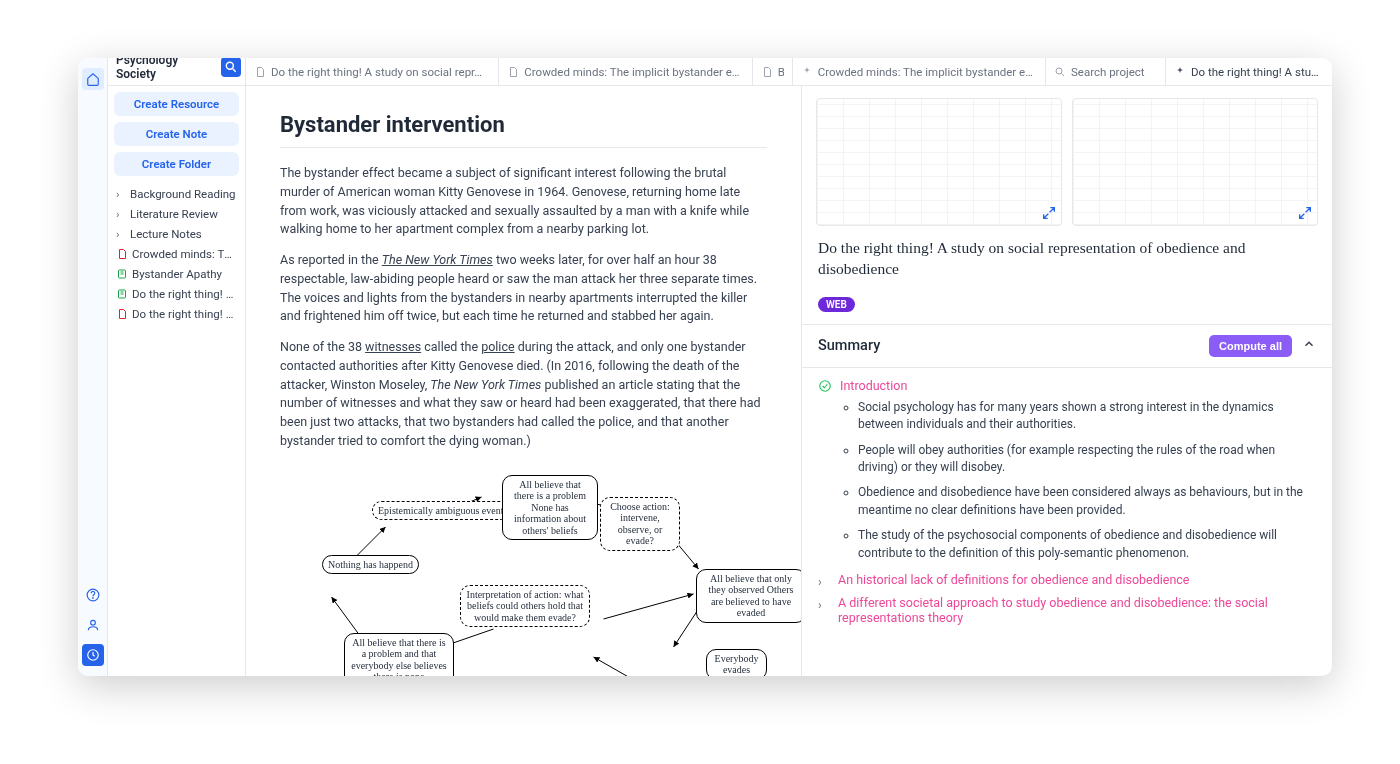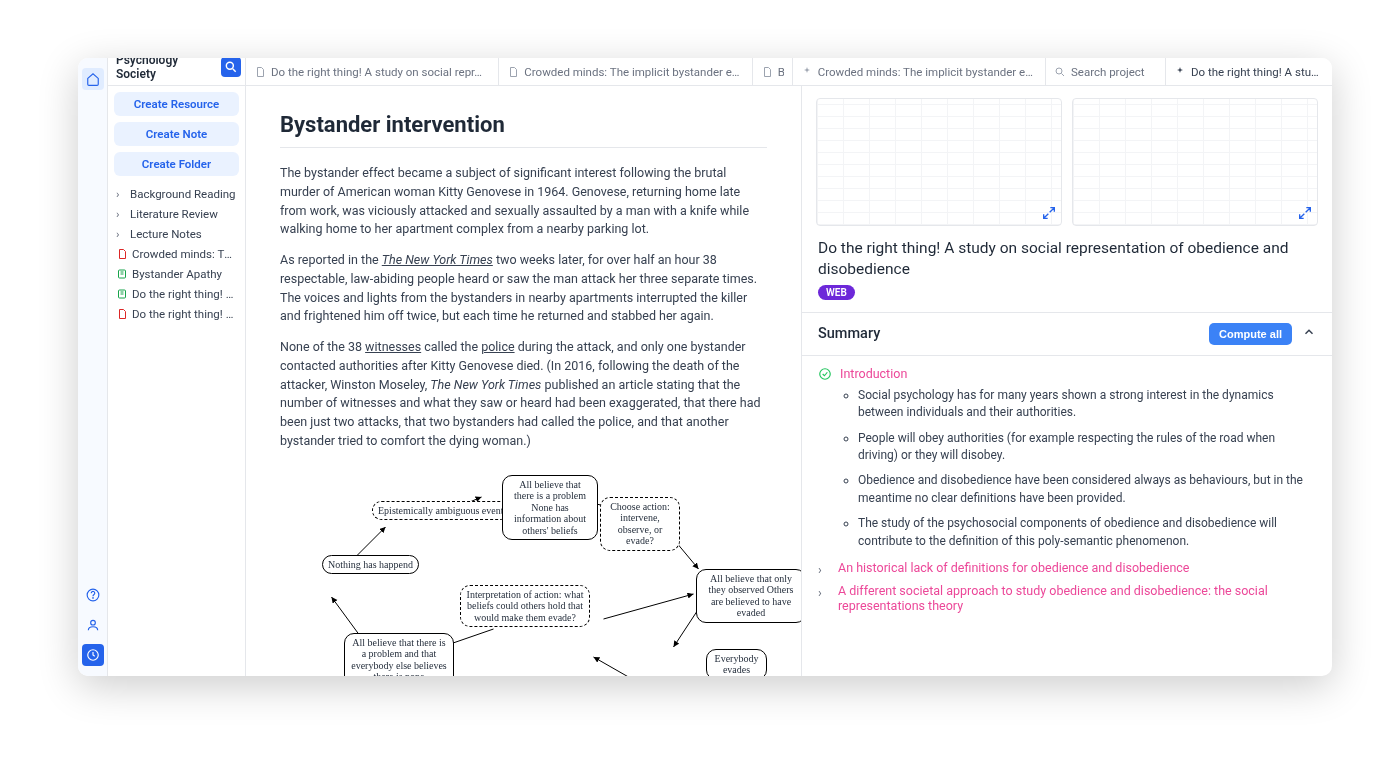--- a/index.html
+++ b/index.html
@@ -201,21 +201,22 @@
   cursor:pointer;
 }
 .doc-meta {
   padding: 2px 16px 12px;
   border-bottom:1px solid #e5e7eb;
 }
 .doc-title {
   font-size: 15.5px;
   line-height:1.35;
   color:#1f2937;
-  margin-bottom:4px;
+  margin-bottom:16px;
+  font-family:Liberation Serif, serif;
 }
 .doc-authors {
   font-size:11px;
   font-style:italic;
   color:#6b7280;
   margin-bottom:8px;
 }
 .badge {
   display:inline-block;
   background:#6d28d9;
@@ -230,21 +231,21 @@
   align-items:center;
   padding:10px 16px;
   border-bottom:1px solid #e5e7eb;
 }
 .section-hdr h3 {
   font-size:14.5px;
   font-weight:500;
 }
 .compute-btn {
   margin-left:auto;
-  background:#3b82f6;
+  background:#8b5cf6;
   color:#fff;
   font-size:11px;
   font-weight:600;
   border:none;
   border-radius:5px;
   padding:5px 10px;
   cursor:pointer;
 }
 .chev-collapse {
   margin-left:10px;

